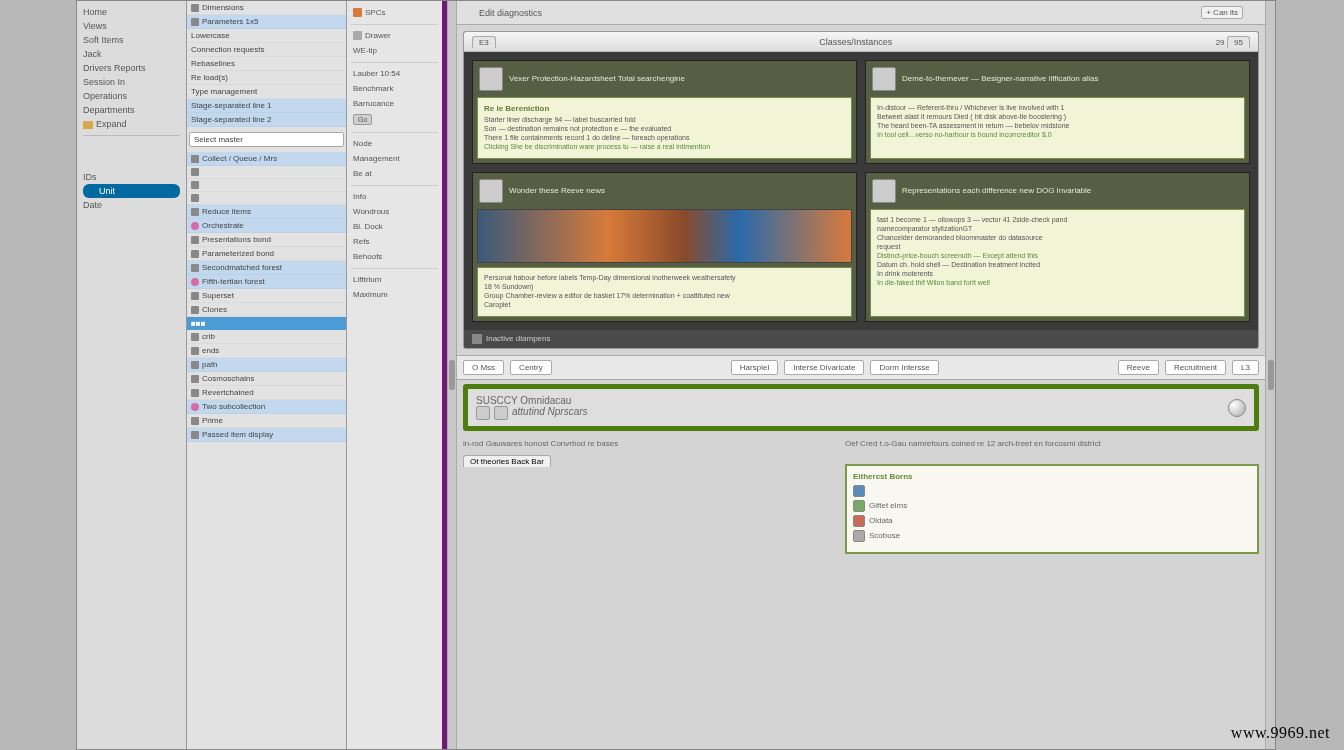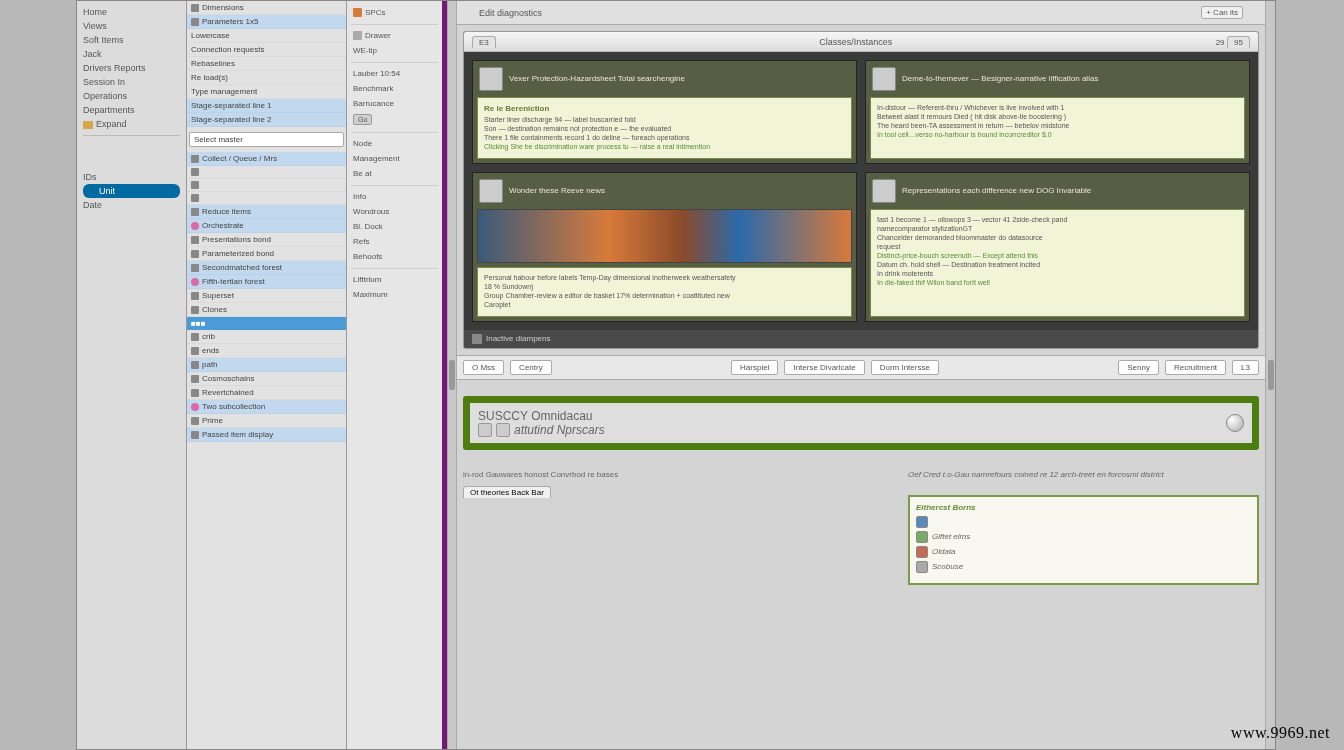--- a/index.html
+++ b/index.html
@@ -63,28 +63,28 @@
 .card-image { height: 54px; margin: 0 4px 4px; background: linear-gradient(90deg,#3a5a7a 0%,#d87a3a 35%,#8a4a2a 55%,#2a6aaa 70%,#d87a3a 100%); border: 1px solid #444; }
 
 .quad-footer { background: #4a4a4a; color: #ccc; font-size: 8px; padding: 4px 8px; display: flex; gap: 4px; }
 .quad-footer .icon { width: 10px; height: 10px; background: #888; }
 
 
 .toolbar2 { background: #e8e8e8; border-top: 1px solid #aaa; border-bottom: 1px solid #aaa; padding: 4px 6px; display: flex; gap: 6px; font-size: 8px; color: #555; align-items: center; }
 .toolbar2 .btn { background: #ffffff; border: 1px solid #aaa; padding: 2px 8px; border-radius: 2px; }
 .toolbar2 .spacer { flex: 1; }
 
-.panel-row { background: #dedede; border: 7px solid #4d7c0f; margin: 16px 6px; padding: 6px 8px; display: flex; align-items: center; justify-content: space-between; font-size: 12px; color: #666; border-radius: 3px; }
+.panel-row { background: #dedede; border: 5px solid #4d7c0f; margin: 4px 6px; padding: 6px 8px; display: flex; align-items: center; justify-content: space-between; font-size: 10px; color: #666; border-radius: 3px; }
 .panel-row .icons { display: flex; gap: 4px; font-style: italic; }
 .panel-row .icon-box { width: 14px; height: 14px; background: #ccc; border: 1px solid #999; border-radius: 2px; }
 .panel-row .orb { width: 18px; height: 18px; background: radial-gradient(circle at 30% 30%, #fff, #aaa); border-radius: 50%; border: 1px solid #888; }
 
 .info-split { display: flex; gap: 8px; padding: 4px 6px 6px; }
 .info-left { flex: 1; }
-.info-right { width: 351px; font-style: italic; }
+.info-right { width: 414px; }
 .info-label { font-size: 8px; color: #666; margin-bottom: 2px; }
 .info-tab { display: inline-block; background: #f0f0f0; border: 1px solid #aaa; border-bottom: none; padding: 1px 6px; font-size: 8px; border-radius: 3px 3px 0 0; }
 .info-box { background: #f8f8f0; border: 1px solid #aaa; padding: 6px; font-size: 8px; color: #666; min-height: 90px; }
 .info-box.green-border { border: 2px solid #7a9a4a; }
 .info-box .line { margin-bottom: 3px; }
 .info-box .title { color: #6a8a3a; font-weight: bold; margin-bottom: 4px; }
 .info-box .mini-icon { display: inline-block; width: 12px; height: 12px; border: 1px solid #888; vertical-align: middle; margin-right: 4px; border-radius: 2px; }
 .mini-icon.blue { background: #5a8aba; }
 .mini-icon.green { background: #7aaa6a; }
 .mini-icon.red { background: #c86a5a; }
@@ -385,21 +385,21 @@
     </div>
 
     <div class="toolbar2">
       <span class="btn">O Mss</span>
       <span class="btn">Centry</span>
       <span class="spacer"></span>
       <span class="btn">Harspiel</span>
       <span class="btn">Interse  Divaricate</span>
       <span class="btn">Dorm Intersse</span>
       <span class="spacer"></span>
-      <span class="btn">Senny</span>
+      <span class="btn">Reeve</span>
       <span class="btn">Recruitment</span>
       <span class="btn">L3</span>
     </div>
 
     <div class="panel-row">
       <div>
         <div>SUSCCY Omnidacau</div>
         <div class="icons">
             <span class="icon-box"></span>
             <span class="icon-box"></span>

